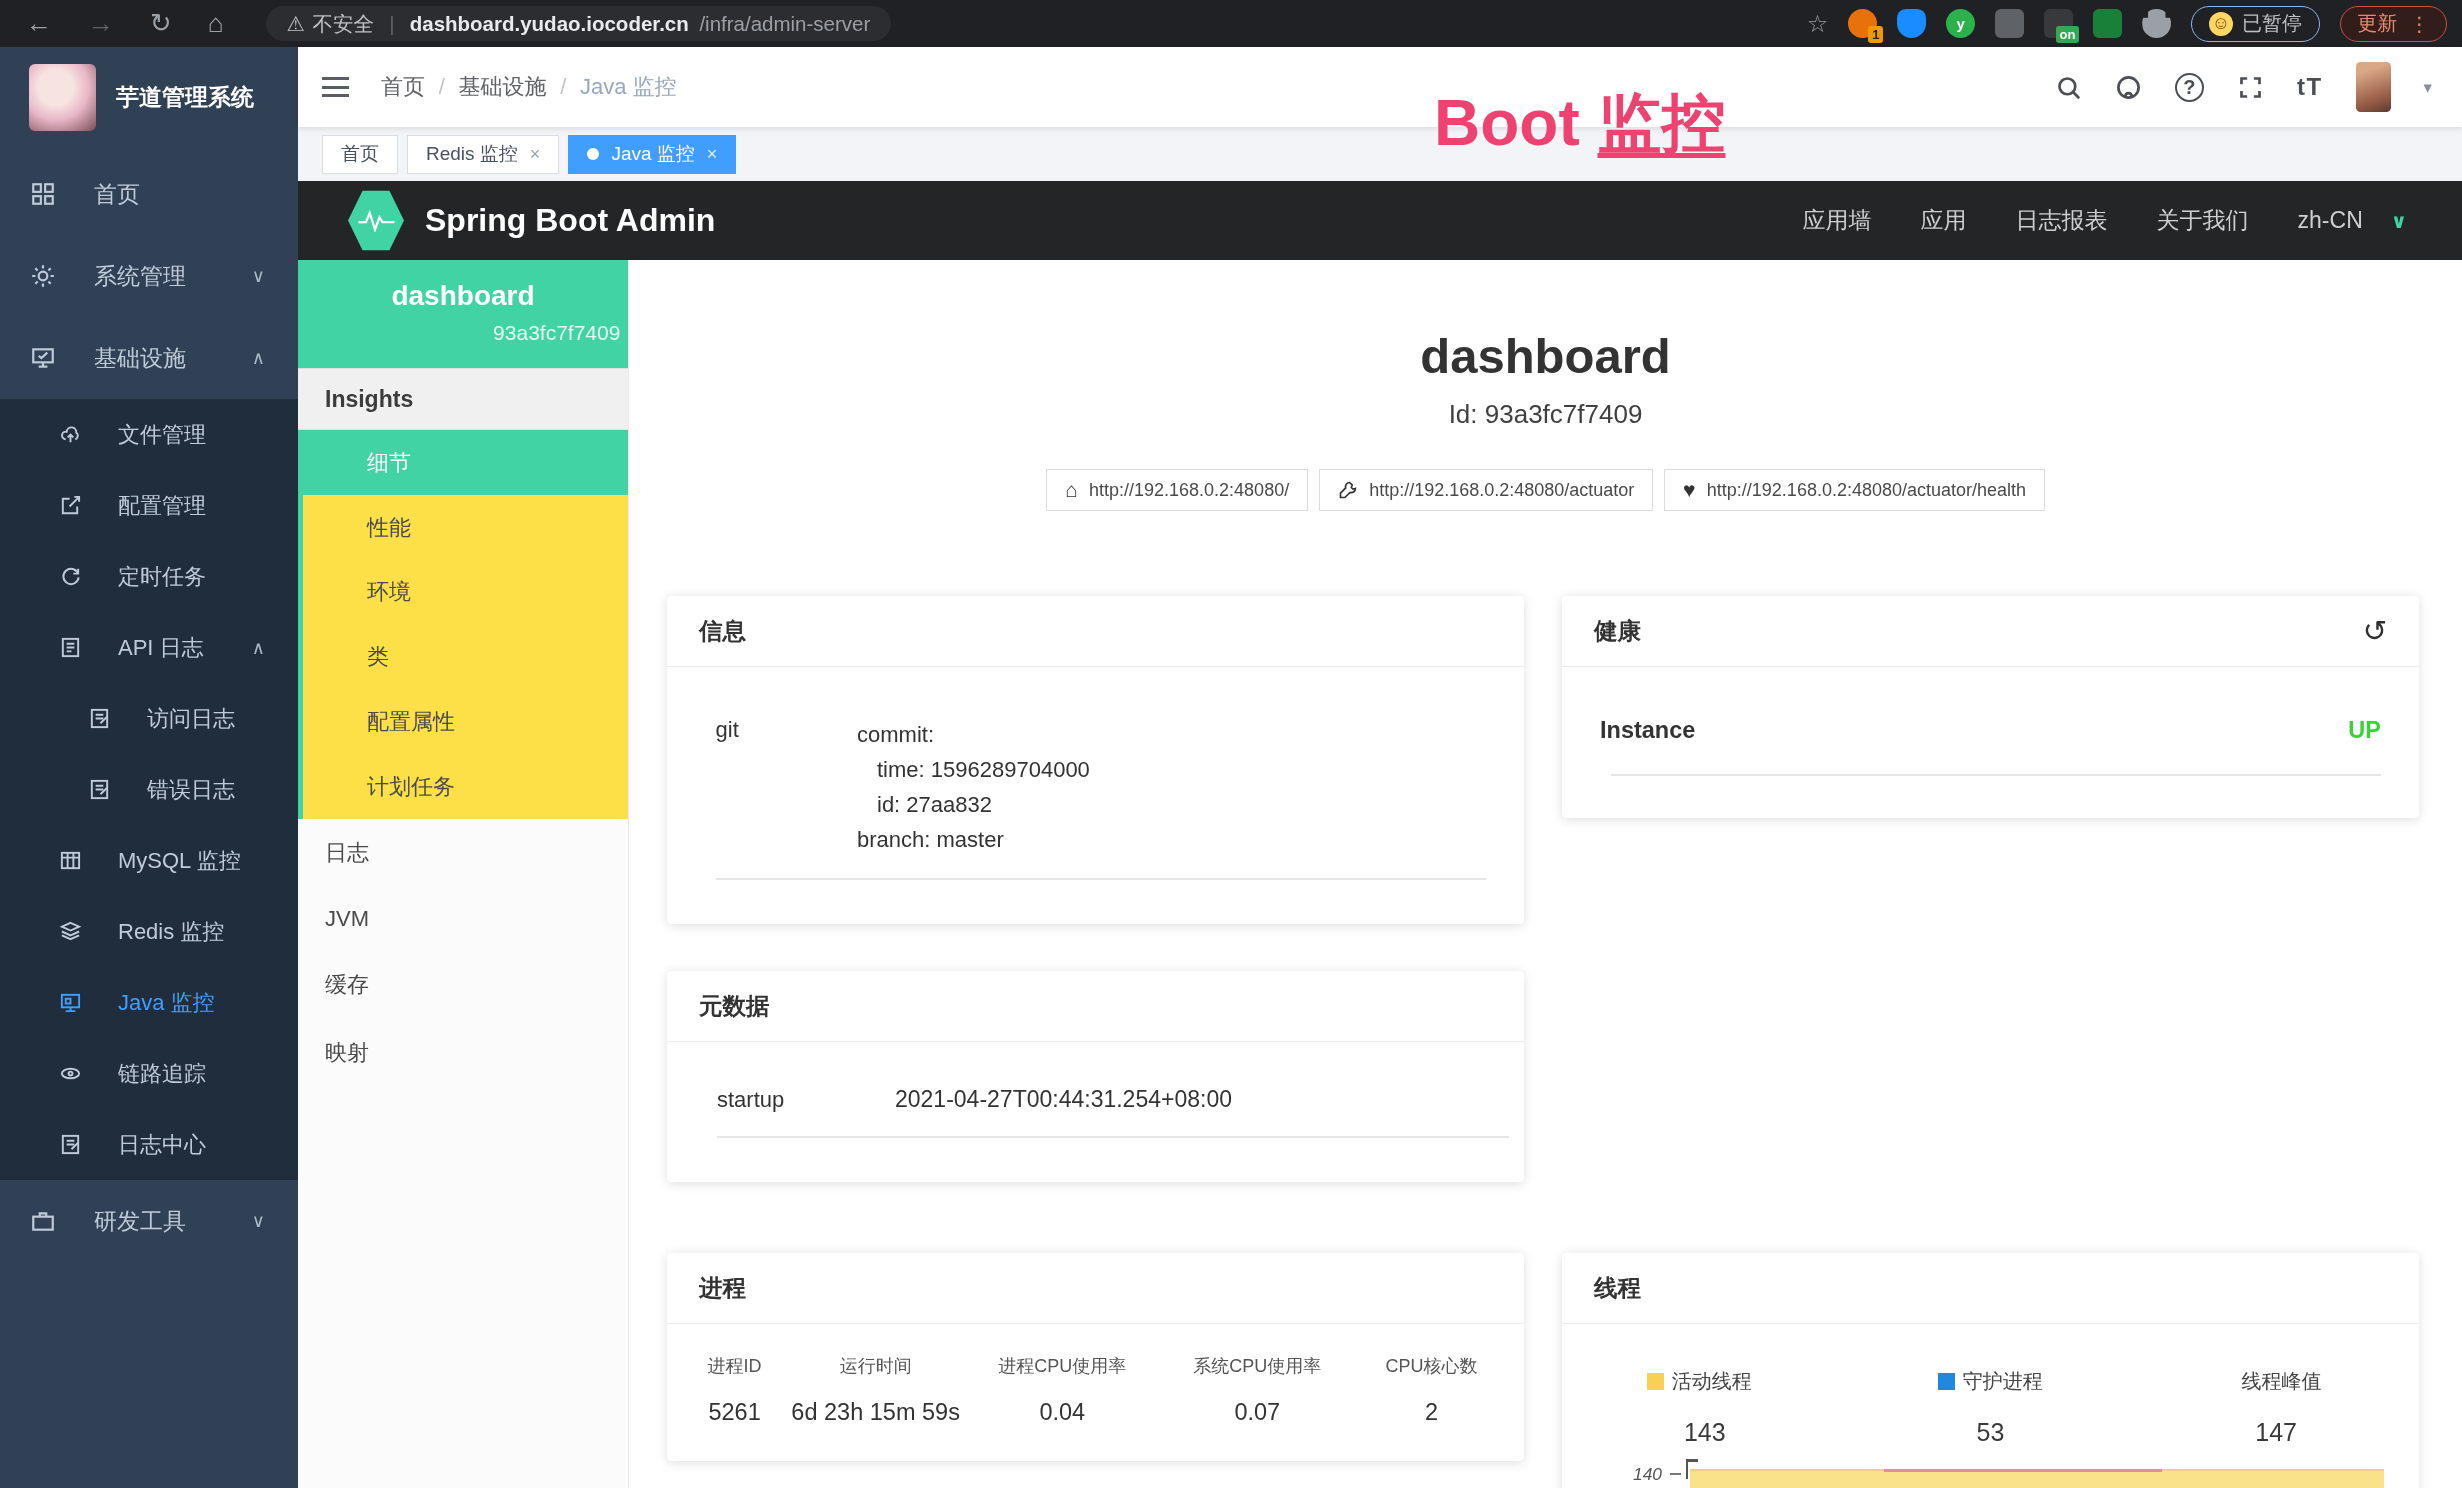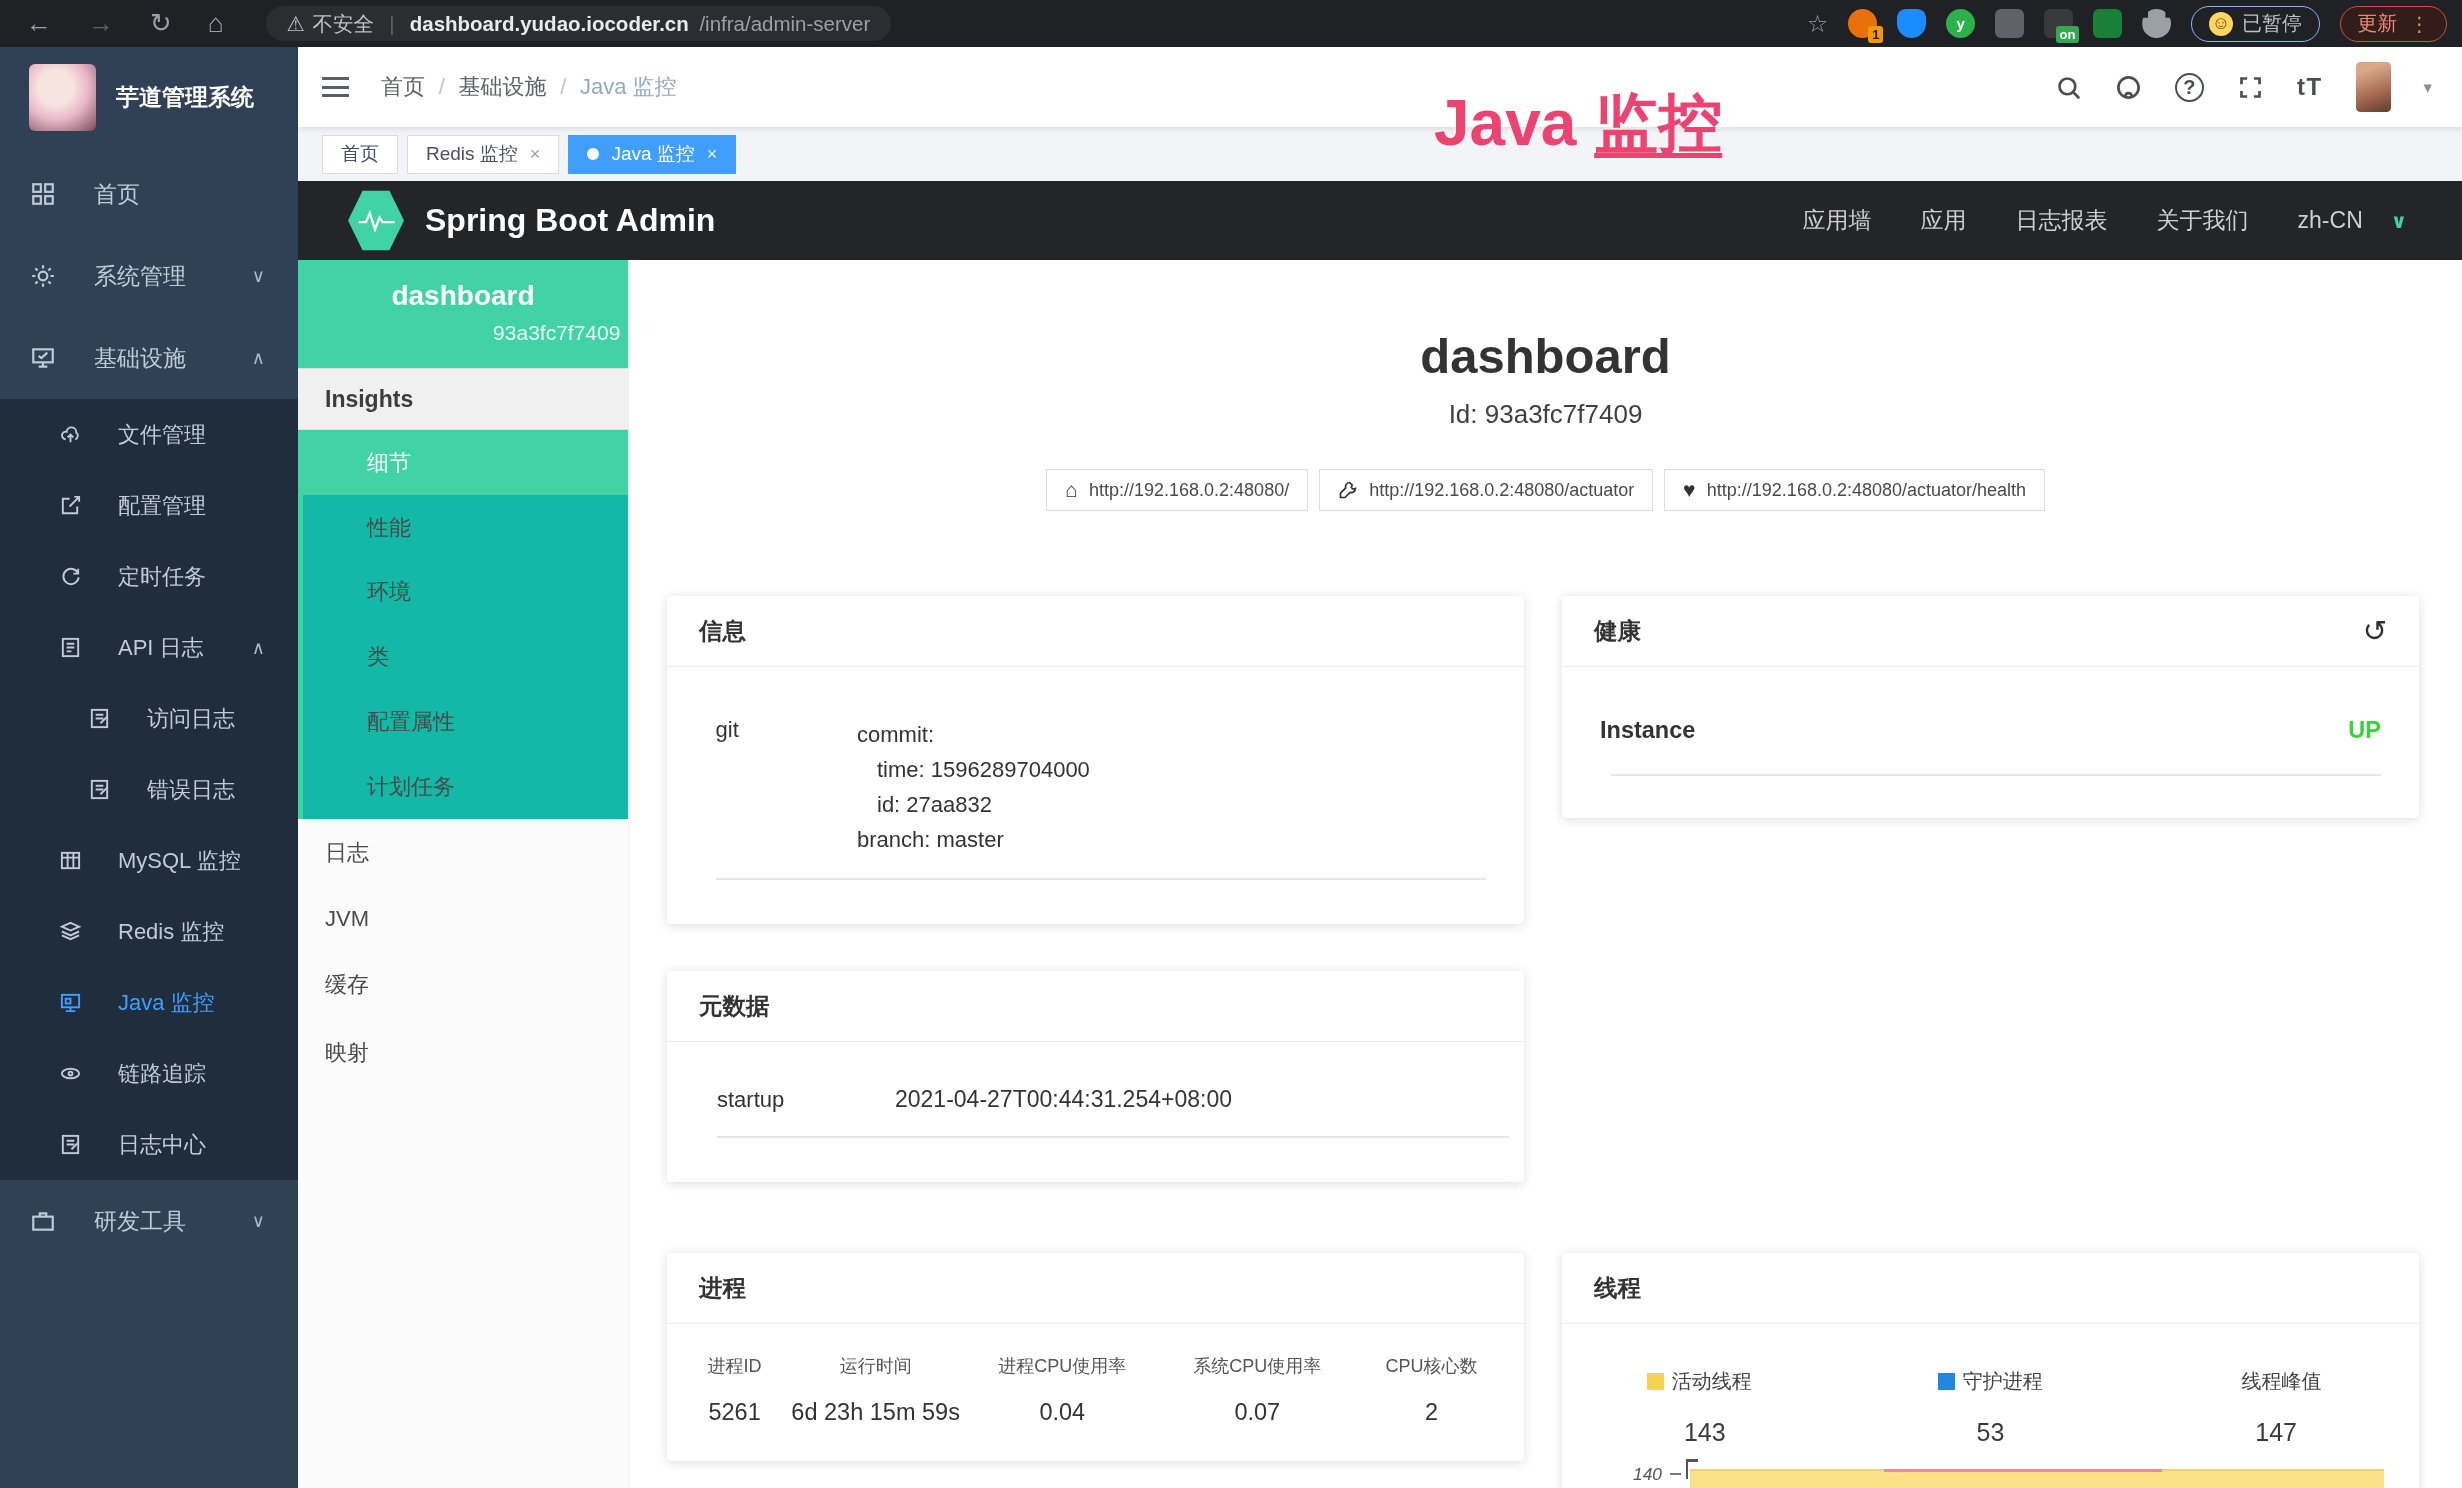--- a/index.html
+++ b/index.html
@@ -96,21 +96,21 @@
 
   
   .content { flex:1; display:flex; min-height:0; background:#fff; }
   .inst-sidebar { width:331px; flex-shrink:0; background:#fbfbfb; border-right:0.8px solid #ececec;
     display:flex; flex-direction:column; }
   .inst-head { background:#42d3a5; color:#fff; text-align:center; padding:20px 7.6px 23px; }
   .inst-name { font-size:28px; font-weight:bold; }
   .inst-id { font-size:21px; color:rgba(255,255,255,.88); margin-top:9px;text-align:right; }
   .insights-h { background:#f0f0f0; border-top:0.8px solid #e0e0e0; border-bottom:0.8px solid #e0e0e0;
     font-size:23px; font-weight:bold; color:#3c3c3c; padding:16.7px 0 16.7px 27px; }
-  .inst-group { background:#14b8a6; border-left:5.3px solid #42d3a5; }
+  .inst-group { background:#fde047; border-left:5.3px solid #42d3a5; }
   .ig-item { font-size:22px; color:#4a4a4a; padding:17.4px 0 17.4px 64px; }
   .ig-item.active { background:#42d3a5; color:#fff; }
   .plain-item { font-size:22px; color:#4a4a4a; padding:19px 0 19px 27px; background:#fbfbfb; }
   .inst-rest { flex:1; background:#fbfbfb; }
 
   .main { flex:1; min-width:0; position:relative; }
   .m-title { text-align:center; margin-top:68px; font-size:49px; font-weight:bold; color:#333; }
   .m-id { text-align:center; margin-top:15px; font-size:26px; color:#404040; }
   .chips { display:flex; justify-content:center; gap:10.6px; margin-top:39px; }
   .chip { border:0.8px solid #dcdcdc; background:#fff; height:42px; display:flex; align-items:center;
@@ -366,21 +366,21 @@
               <path d="M9 21c0-3 1-4 3-4s3 1 3 4"></path>
             </svg>
           <span class="q-circle">?</span>
           <svg viewBox="0 0 24 24" fill="none" stroke="#4b4f54" stroke-width="2.4">
               <path d="M4 9V4h5M15 4h5v5M20 15v5h-5M9 20H4v-5"></path>
             </svg>
           <span class="tT">tT</span>
           <span class="avatar"></span>
           <span class="caret-small">▾</span>
         </div>
-        <div class="annotation"><span>Java </span><span class="u">监控</span></div>
+        <div class="annotation"><span>Boot </span><span class="u">监控</span></div>
       </div>
 
       <div class="tabbar">
         <div class="tab">
           <span>首页</span>
         </div>
         <div class="tab">
           <span>Redis 监控</span>
           <span class="close">×</span>
         </div>

